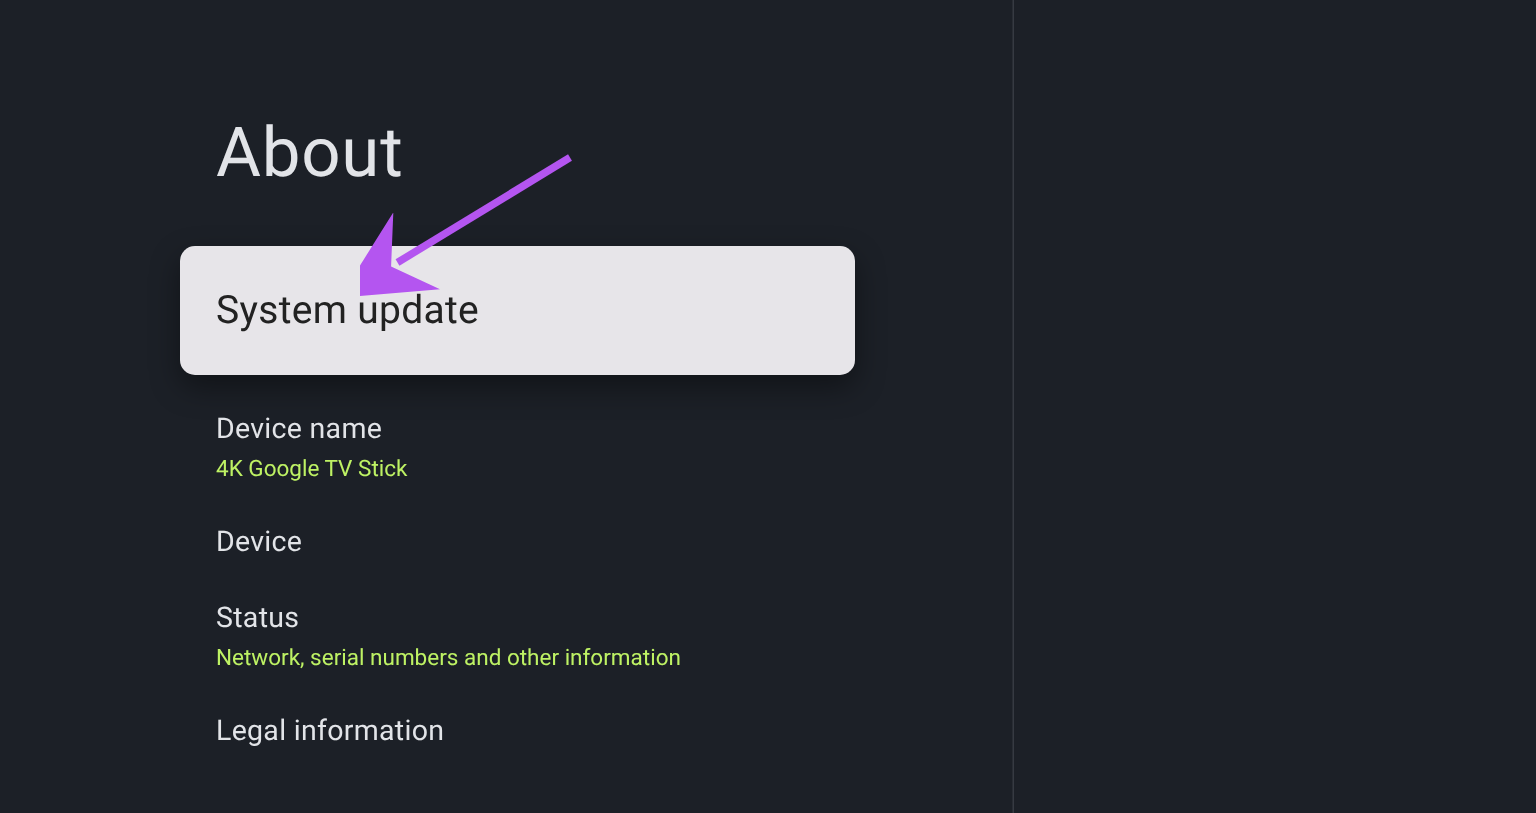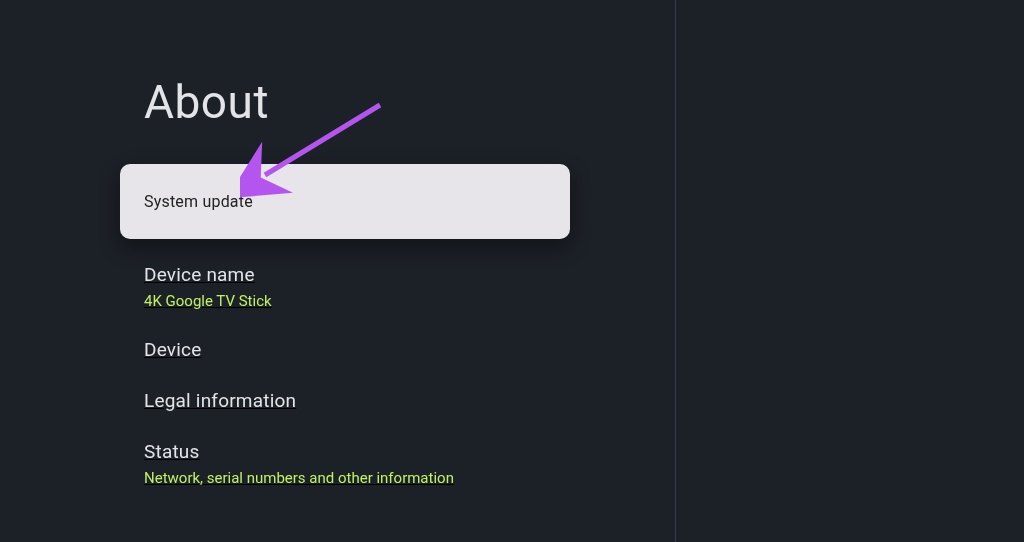--- a/index.html
+++ b/index.html
@@ -42,38 +42,37 @@
     }
     .menu-item.focused {
       background: #e7e5e9;
       border-radius: 10px;
       box-shadow: 0 8px 20px rgba(0,0,0,0.4);
       margin-bottom: 24px;
       padding: 28px 24px;
     }
     .menu-item.focused .item-title {
       color: #222;
-      font-size: 16px;
+      font-size: 26px;
     }
     .item-title {
       color: #e2e4e8;
       font-size: 19px;
       font-weight: 400;
       letter-spacing: 0.2px;
     }
     .item-subtitle {
       color: #bef264;
       font-size: 15px;
       margin-top: 6px;
       font-weight: 400;
     }
     .menu-item.regular {
       margin-bottom: 28px;
       padding: 0 24px;
-      text-decoration: underline;
     }
     .annotation-arrow {
       position: absolute;
       pointer-events: none;
     }
   </style>
 </head>
 <body>
 
 <div class="sidebar-divider"></div>
@@ -88,26 +87,26 @@
   <div class="menu-item regular">
     <div class="item-title">Device name</div>
     <div class="item-subtitle">4K Google TV Stick</div>
   </div>
 
   <div class="menu-item regular">
     <div class="item-title">Device</div>
   </div>
 
   <div class="menu-item regular">
-    <div class="item-title">Legal information</div>
+    <div class="item-title">Status</div>
+    <div class="item-subtitle">Network, serial numbers and other information</div>
   </div>
 
   <div class="menu-item regular">
-    <div class="item-title">Status</div>
-    <div class="item-subtitle">Network, serial numbers and other information</div>
+    <div class="item-title">Legal information</div>
   </div>
 </div>
 
 <svg class="annotation-arrow" style="left:240px; top:85px; width:160px; height:120px;">
   <defs>
     <marker id="arrowhead" markerWidth="12" markerHeight="12" refX="3" refY="6" orient="auto">
       <path d="M 0 0 L 12 6 L 0 12 L 4 6 Z" fill="#b455f0"></path>
     </marker>
   </defs>
   <line x1="140" y1="20" x2="25" y2="90" stroke="#b455f0" stroke-width="5" marker-end="url(#arrowhead)"></line>

